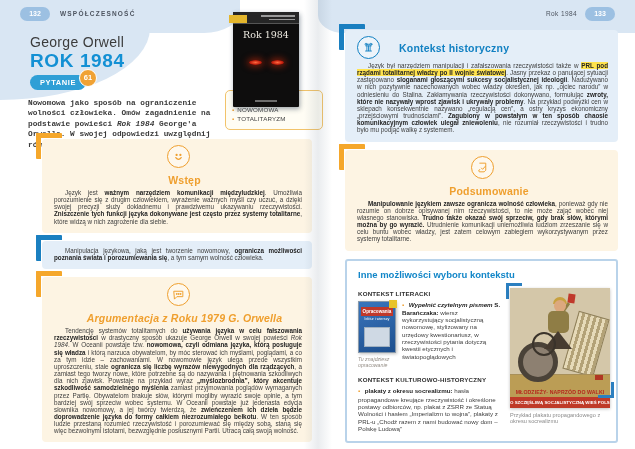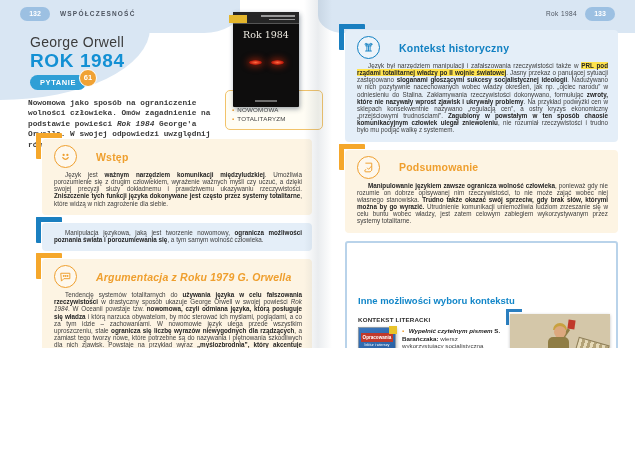--- a/index.html
+++ b/index.html
@@ -1,16 +1,16 @@
 <!DOCTYPE html>
 <html lang="pl"><head>
 <meta charset="utf-8">
 <style>
   html,body{margin:0;padding:0;background:#fff;}
-  #stage{position:relative;width:635px;height:348px;background:#fff;overflow:hidden;
+  #stage{position:relative;width:635px;height:449px;background:#fff;overflow:hidden;
          font-family:"Liberation Sans",sans-serif;color:#3d3d3d;}
 
   
   .blue-corner{position:absolute;left:0;top:0;width:240px;height:33px;background:#d9e6f3;
                border-bottom-right-radius:36px 22px;}
   .blue-bulge{position:absolute;left:0;top:0;width:150px;height:100px;background:#d9e6f3;
               border-bottom-right-radius:150px 72px;}
   .band-right{position:absolute;left:318px;top:0;right:0;height:33px;background:#d9e6f3;
               border-bottom-left-radius:26px 18px;}
   .gutter{position:absolute;left:304px;top:0;width:28px;height:449px;
@@ -59,32 +59,32 @@
   .secbox{position:relative;border-radius:4px;margin-bottom:8px;padding:6px 10px 8px 12px;}
   .cream{background:#fdf4e3;}
   .lblue{background:#e4eef8;}
   .bracket{position:absolute;left:-6px;top:-6px;width:21px;height:21px;
            border-left:5px solid;border-top:5px solid;border-radius:1px;}
   .br-o{border-color:#f5a72b;}
   .br-b{border-color:#1a7fc0;}
   .headrow{display:flex;align-items:center;gap:6px;margin-bottom:3px;}
   .icircle{width:21px;height:21px;border-radius:50%;border:1.6px solid currentColor;
            display:flex;align-items:center;justify-content:center;flex:0 0 auto;background:rgba(255,255,255,0.35);}
-  .headrow.orange{color:#ef9f2e;}
+  .headrow.orange{color:#ef9f2e;flex-direction:column;}
   .headrow.blue{color:#1180c2;}
   .sec-title{font-size:10.5px;font-weight:bold;letter-spacing:0.2px;padding-left:13px;}
   .sec-title.it{font-style:italic;}
   .body-text{font-size:6.3px;line-height:7.15px;color:#3d3d3d;text-align:justify;text-indent:11px;}
   .b{font-weight:bold;color:#242424;}
   .i{font-style:italic;}
   .hl{background:#ffe34d;}
 
   
   .inne{position:relative;border:2px solid #b9d3ea;border-radius:3px;background:#fff;padding:8px 9px 9px 11px;}
-  .inne-title{font-size:9.5px;font-weight:bold;color:#1286c8;margin-bottom:6px;margin-top:44px;}
+  .inne-title{font-size:9.5px;font-weight:bold;color:#1286c8;margin-bottom:6px;}
   .inne-grid{display:flex;gap:9px;}
   .inne-left{width:143px;flex:0 0 auto;}
   .ctx-label{font-size:6.2px;font-weight:bold;color:#2e2e2e;letter-spacing:0.2px;margin:4px 0 4px 0;}
   .lit-row{display:flex;gap:6px;}
   .thumb-wrap{width:38px;flex:0 0 auto;}
   .thumb{position:relative;width:36px;height:50px;background:linear-gradient(160deg,#3a76bd 0%,#1d4f8e 100%);
          border:1px solid #8899aa;box-shadow:1px 1px 3px rgba(0,0,0,0.25);}
   .thumb .red{position:absolute;left:2px;top:5px;right:2px;height:9px;background:#c0392b;
               color:#fff;font-size:4.6px;font-weight:bold;text-align:center;line-height:9px;}
   .thumb .sub{position:absolute;left:0;top:15px;width:100%;text-align:center;color:#fff;font-size:3.8px;}

